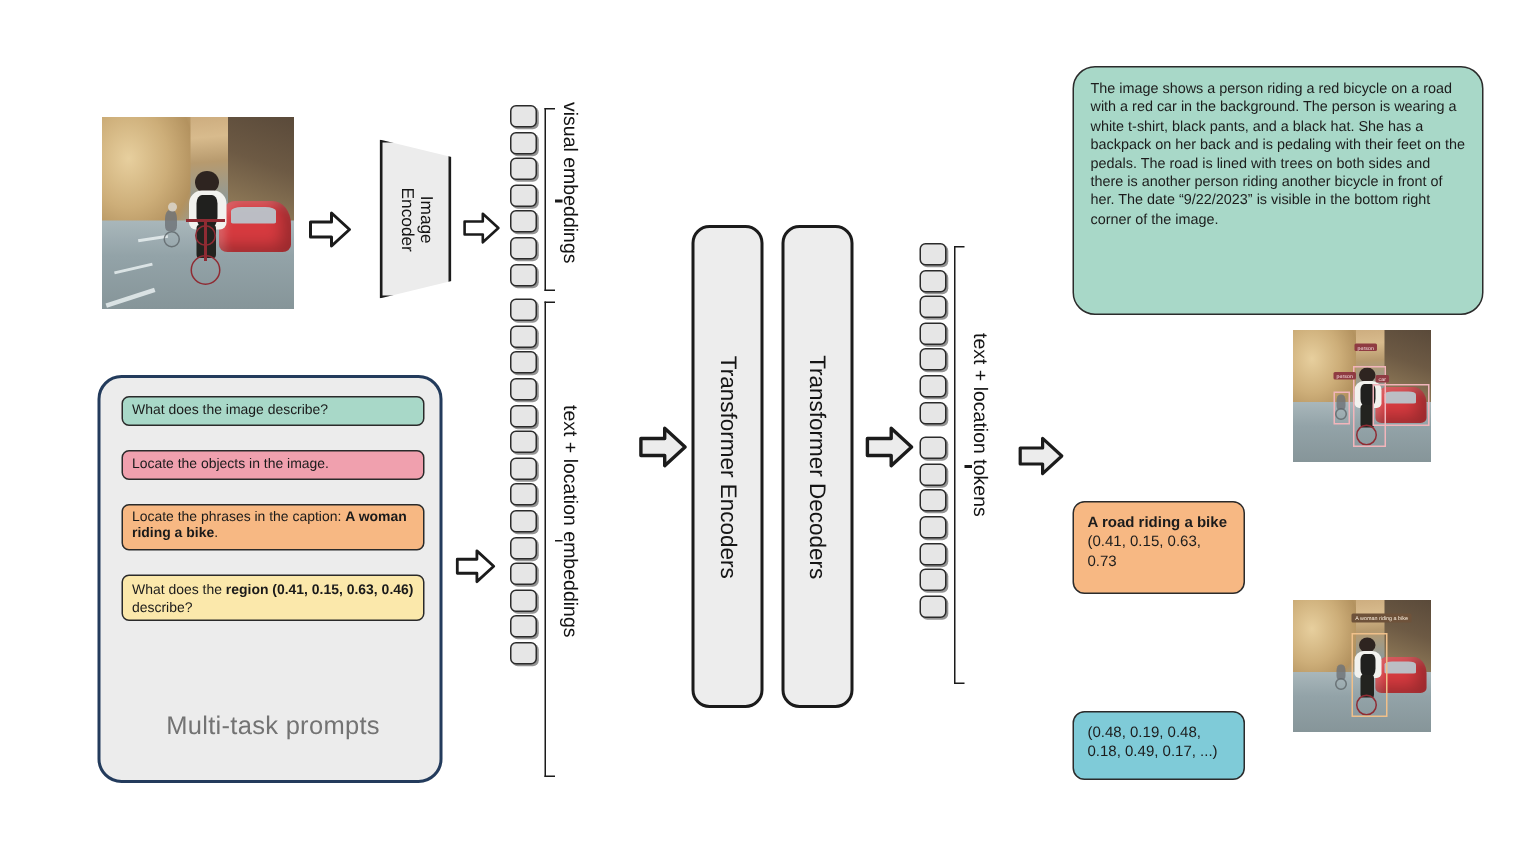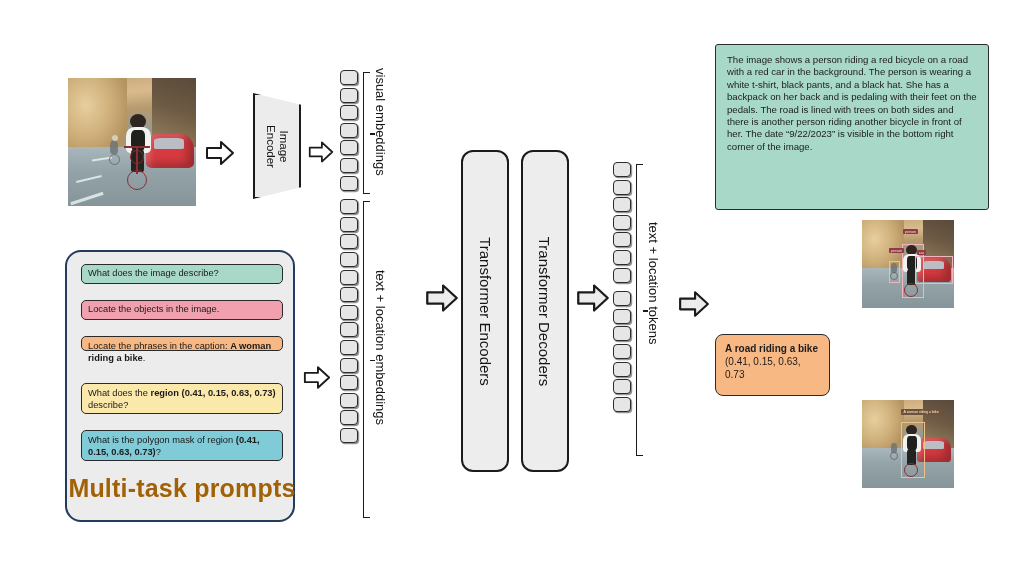--- a/index.html
+++ b/index.html
@@ -41,21 +41,21 @@
   .rbox { border:2px solid #1b1b1b; border-radius:7px; }
   .prompt-panel {
     background:#ececec; border:2.5px solid #233b5c; border-radius:16px;
   }
   .prompt {
     border:1.6px solid #2a2a2a; border-radius:5px;
     font-size:9.3px; line-height:11.6px; color:#1a1a1a;
     padding:4px 6px; display:flex; align-items:center;
   }
   .prompt b { font-weight:bold; }
-  .mtp-title { font-size:25px; color:#a16207; text-align:center; letter-spacing:.2px;font-weight:bold; }
+  .mtp-title { font-size:17px; color:#737373; text-align:center; letter-spacing:.2px; }
 
   
   .encoder {
     background:#ececec; border:2px solid #1b1b1b;
     clip-path: polygon(0 0, 100% 11%, 100% 89%, 0 100%);
     display:flex; align-items:center; justify-content:center;
   }
   .enc-label {
     transform: rotate(90deg); white-space:nowrap;
     font-size:11.5px; line-height:12.5px; color:#151515; text-align:center;
@@ -195,31 +195,28 @@
   <div class="abs prompt-panel" style="left:65px; top:250px; width:230px; height:272px;">
 
     <div class="prompt abs" style="left:14px; top:48px; width:202px; height:20px; background:#f0a0ae;">
       <span>Locate the objects in the image.</span>
     </div>
 
     <div class="prompt abs" style="left:14px; top:12px; width:202px; height:20px; background:#a8d8c8;">
       <span>What does the image describe?</span>
     </div>
 
-    <div class="prompt abs" style="left:14px; top:84px; width:202px; height:15px; background:#f7b883; align-items:flex-start;">
+    <div class="prompt abs" style="left:14px; top:84px; width:202px; height:31px; background:#f7b883; align-items:flex-end;">
       <span>Locate the phrases in the caption: <b>A woman riding a bike</b>.</span>
     </div>
 
     <div class="prompt abs" style="left:14px; top:131px; width:202px; height:31px; background:#fbe8ab; align-items:flex-start;">
-      <span>What does the <b>region (0.41, 0.15, 0.63, 0.73)</b> describe?</span>
-    </div>
-
-    <div class="prompt abs" style="left:14px; top:178px; width:202px; height:31px; background:#7fcbd8; align-items:flex-start;">
-      <span>What is the polygon mask of region <b>(0.41, 0.15, 0.63, 0.73)</b>?</span>
-    </div>
+      <span>What does the <b>region (0.41, 0.15, 0.63, 0.46)</b> describe?</span>
+    </div>
+
 
     <div class="abs mtp-title" style="left:0; top:222px; width:230px;">Multi-task prompts</div>
   </div>
 
   <div class="arrow" style="left:303px; top:365px;">
     <svg width="28" height="25" viewBox="0 0 30 26">
       <path d="M2,8 L16,8 L16,2 L28,13 L16,24 L16,18 L2,18 Z" fill="#ffffff" stroke="#1b1b1b" stroke-width="2" stroke-linejoin="round"></path>
     </svg>
   </div>
 
@@ -265,21 +262,21 @@
       </div>
   </div>
   <div class="abs vlabel" style="left:661px; top:222px;">text + location tokens</div>
 
   <div class="arrow" style="left:678px; top:290px;">
     <svg width="32" height="28" viewBox="0 0 30 26">
       <path d="M2,8 L16,8 L16,2 L28,13 L16,24 L16,18 L2,18 Z" fill="#ececec" stroke="#1b1b1b" stroke-width="2" stroke-linejoin="round"></path>
     </svg>
   </div>
 
-  <div class="abs obox caption rbox" style="left:715px; top:44px; width:274px; height:166px; background:#a8d8c8; border-radius:3px;">
+  <div class="abs obox caption rbox" style="left:715px; top:44px; width:274px; height:166px; background:#a8d8c8; border-radius:15px;">
     <span>The image shows a person riding a red bicycle on a road with a red car in the background. The person is wearing a white t-shirt, black pants, and a black hat. She has a backpack on her back and is pedaling with their feet on the pedals. The road is lined with trees on both sides and there is another person riding another bicycle in front of her. The date “9/22/2023” is visible in the bottom right corner of the image.</span>
   </div>
 
 
   <div class="abs outimg photo" style="left:862px; top:220px; width:92px; height:88px;">
     <div class="ph-trees-l"></div>
     <div class="ph-trees-r"></div>
     <div class="ph-road"></div>
     <div class="ph-car" style="left:55px; top:38px; width:34px; height:24px;"></div>
     <div class="ph-car-win" style="left:61px; top:41px; width:21px; height:8px;"></div>
@@ -313,14 +310,17 @@
     <div class="ph-rider-head" style="left:44px; top:25px; width:11px; height:10px;"></div>
     <div class="ph-rider-body" style="left:41px; top:34px; width:18px; height:18px;"></div>
     <div class="ph-rider-pack" style="left:45px; top:36px; width:10px; height:15px;"></div>
     <div class="ph-rider-legs" style="left:45px; top:50px; width:9px; height:15px;"></div>
     <div class="ph-bike" style="left:42px; top:63px; width:14px; height:14px;"></div>
     <div class="gnd-box" style="left:39px; top:22px; width:24px; height:56px;"></div>
     <div class="gnd-tag" style="left:39px; top:9px;">A woman riding a bike</div>
   </div>
 
 
+  <div class="abs obox" style="left:715px; top:474px; width:115px; height:46px; background:#7fcbd8;">
+    <span>(0.48, 0.19, 0.48, 0.18, 0.49, 0.17, ...)</span>
+  </div>
 
 </div>
 
 </body></html>

